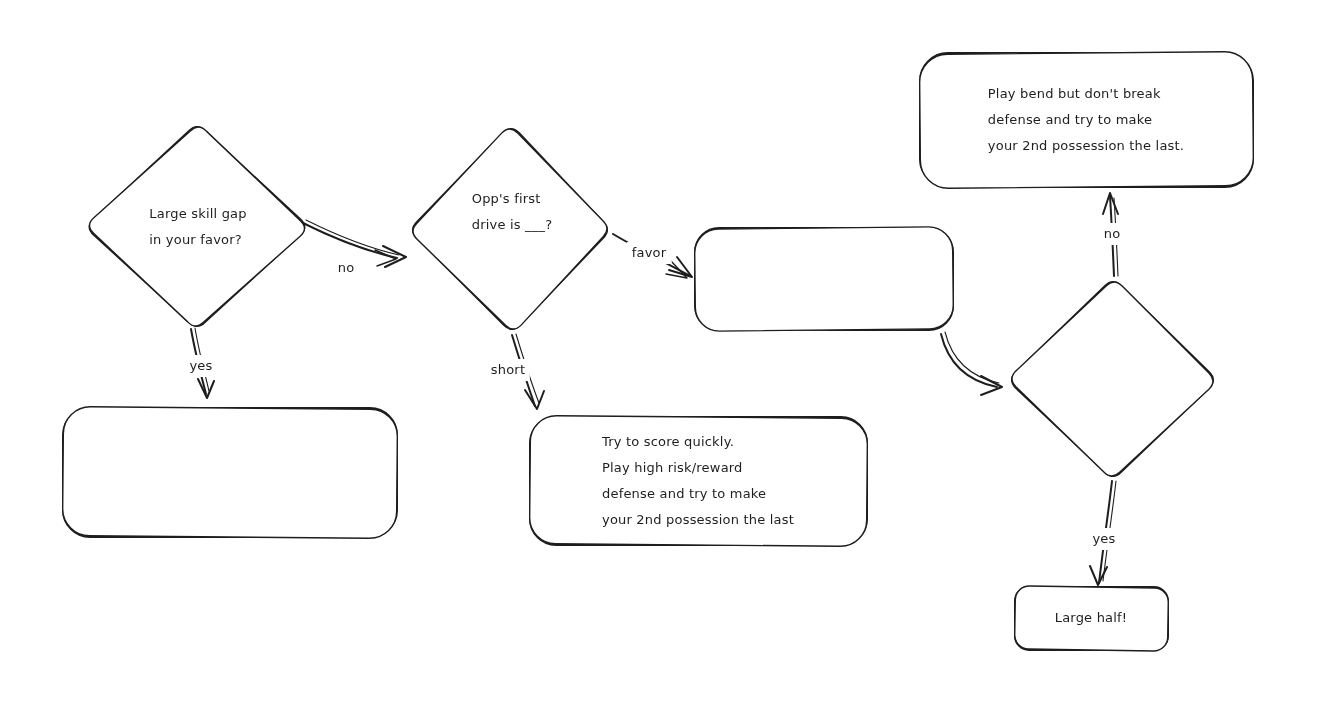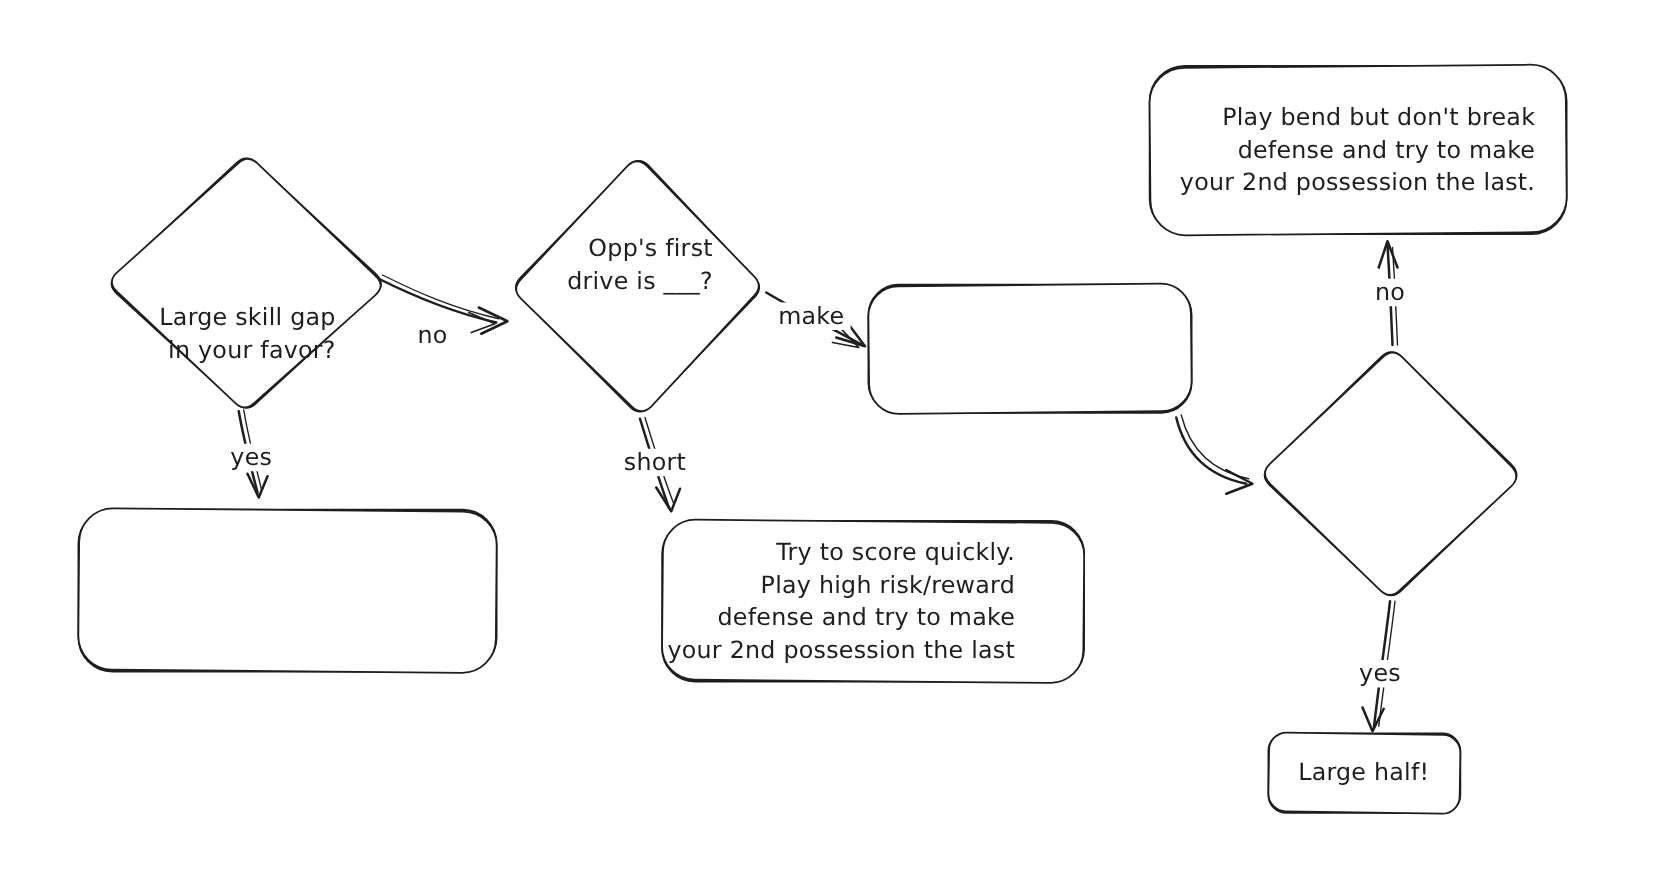--- a/index.html
+++ b/index.html
@@ -9,45 +9,45 @@
     height: 701px;
     background: #ffffff;
     overflow: hidden;
     font-family: "DejaVu Sans", sans-serif;
     color: #1e1e1e;
   }
   svg.shapes { position: absolute; left: 0; top: 0; }
   .node-text, .edge-label {
     position: absolute;
     transform: translate(-50%, -50%);
-    text-align: right;
+    text-align: left;
     white-space: pre;
-    font-size: 19px;
+    font-size: 13px;
     line-height: 26px;
     color: #1e1e1e;
     letter-spacing: 0.2px;
   }
   .edge-label {
     background: #ffffff;
     padding: 0 5px;
     line-height: 22px;
   }
   
-  #t-skill-gap       { left: 198px;  top: 227px; margin-top: 40px; }
+  #t-skill-gap       { left: 198px;  top: 227px; }
   #t-opp-drive       { left: 512px;  top: 212px; }
   #t-scored-last     { left: 1113px; top: 381px; }
   #t-maximize        { left: 230px;  top: 473px; }
   #t-first-poss      { left: 824px;  top: 280px; }
-  #t-score-quickly   { left: 673px;  top: 481px; }
+  #t-score-quickly   { left: 698px;  top: 481px; }
   #t-bend-dont-break { left: 1086px; top: 120px; }
   #t-good-half       { left: 1091px; top: 618px; }
   #l-yes-skill  { left: 201px;  top: 366px; }
   #l-no-skill   { left: 346px;  top: 268px; }
   #l-long       { left: 649px;  top: 253px; }
-  #l-short      { left: 524px;  top: 370px; }
+  #l-short      { left: 508px;  top: 370px; }
   #l-no-scored  { left: 1112px; top: 234px; }
   #l-yes-scored { left: 1104px; top: 539px; }
 </style>
 </head>
 <body>
 
 <div class="canvas">
 
   <svg class="shapes" width="1327" height="701" viewBox="0 0 1327 701">
     <defs>
@@ -159,18 +159,18 @@
 Play high risk/reward
 defense and try to make
 your 2nd possession the last</div>
   <div class="node-text" id="t-bend-dont-break">Play bend but don't break
 defense and try to make
 your 2nd possession the last.</div>
   <div class="node-text" id="t-good-half">Large half!</div>
 
   <div class="edge-label" id="l-yes-skill">yes</div>
   <div class="edge-label" id="l-no-skill">no</div>
-  <div class="edge-label" id="l-long">make</div>
+  <div class="edge-label" id="l-long">favor</div>
   <div class="edge-label" id="l-short">short</div>
   <div class="edge-label" id="l-no-scored">no</div>
   <div class="edge-label" id="l-yes-scored">yes</div>
 
 </div>
 
 </body></html>

